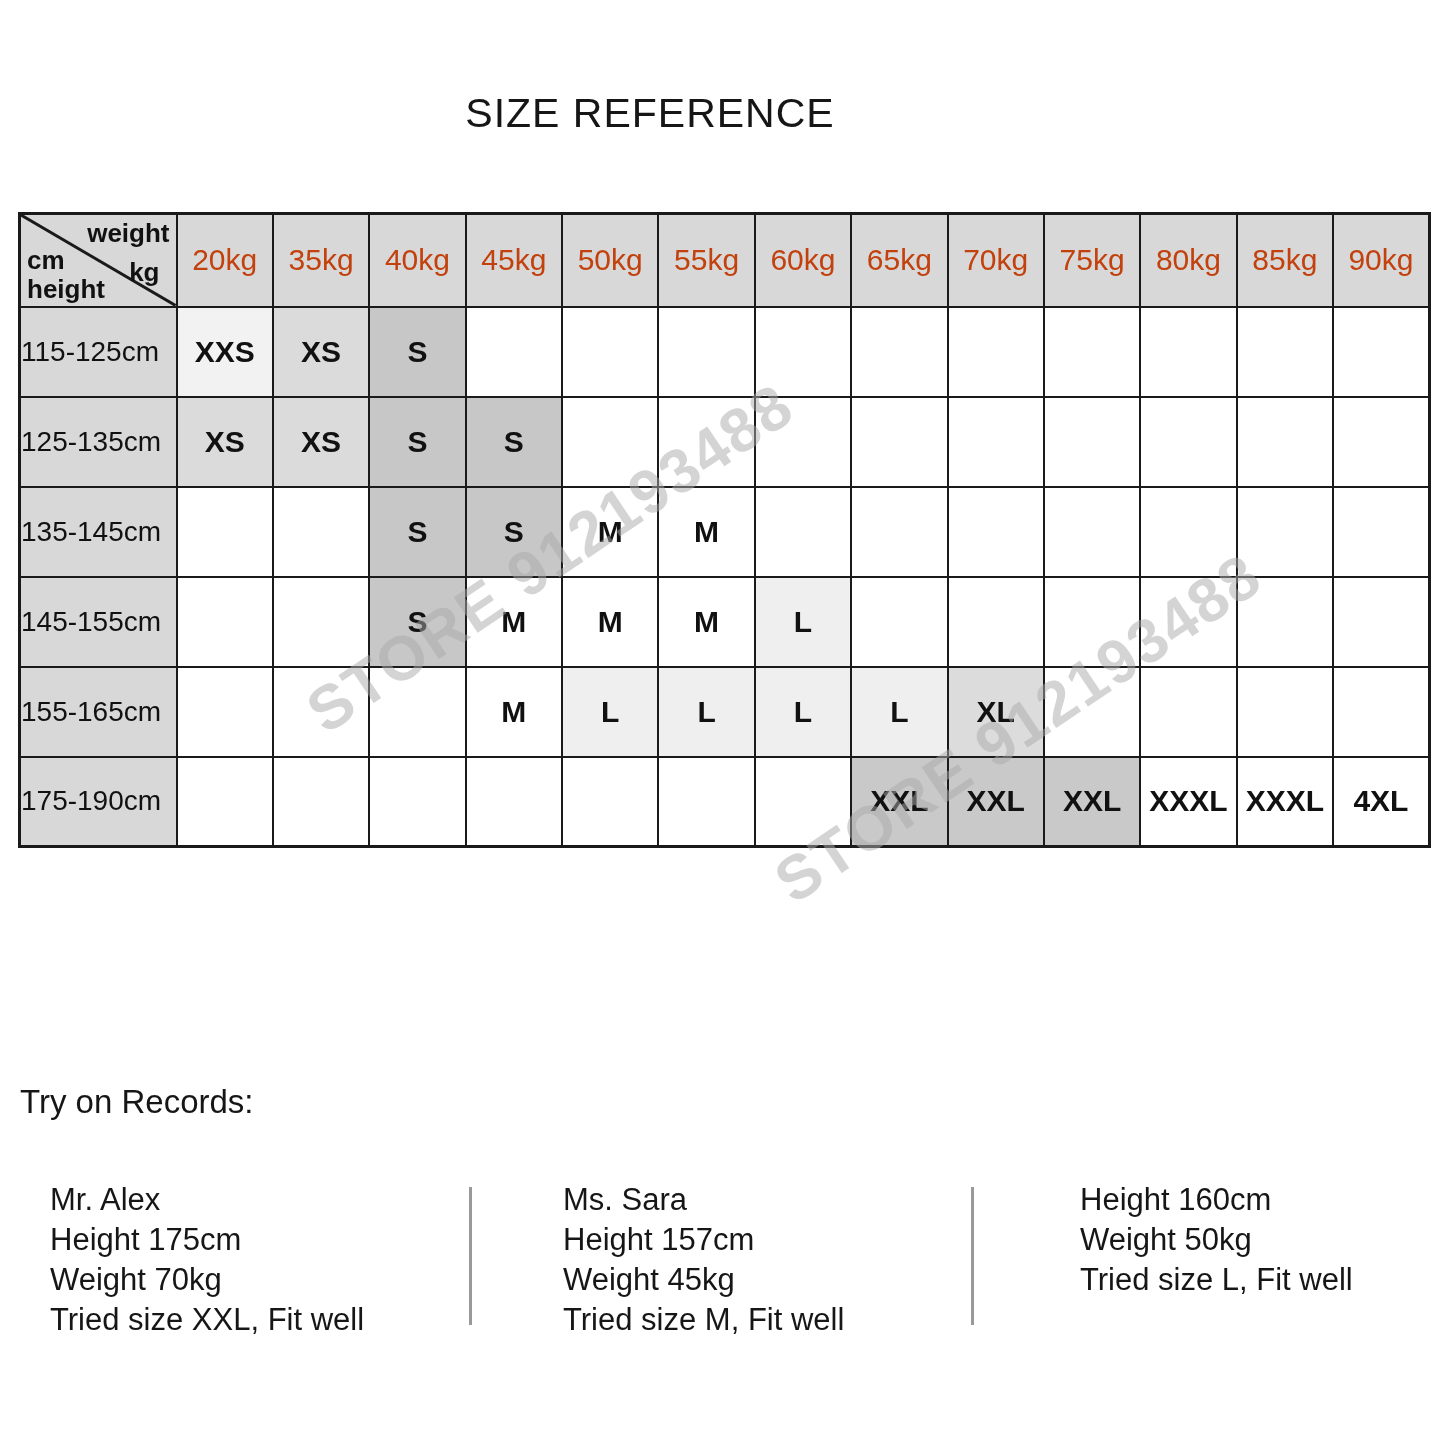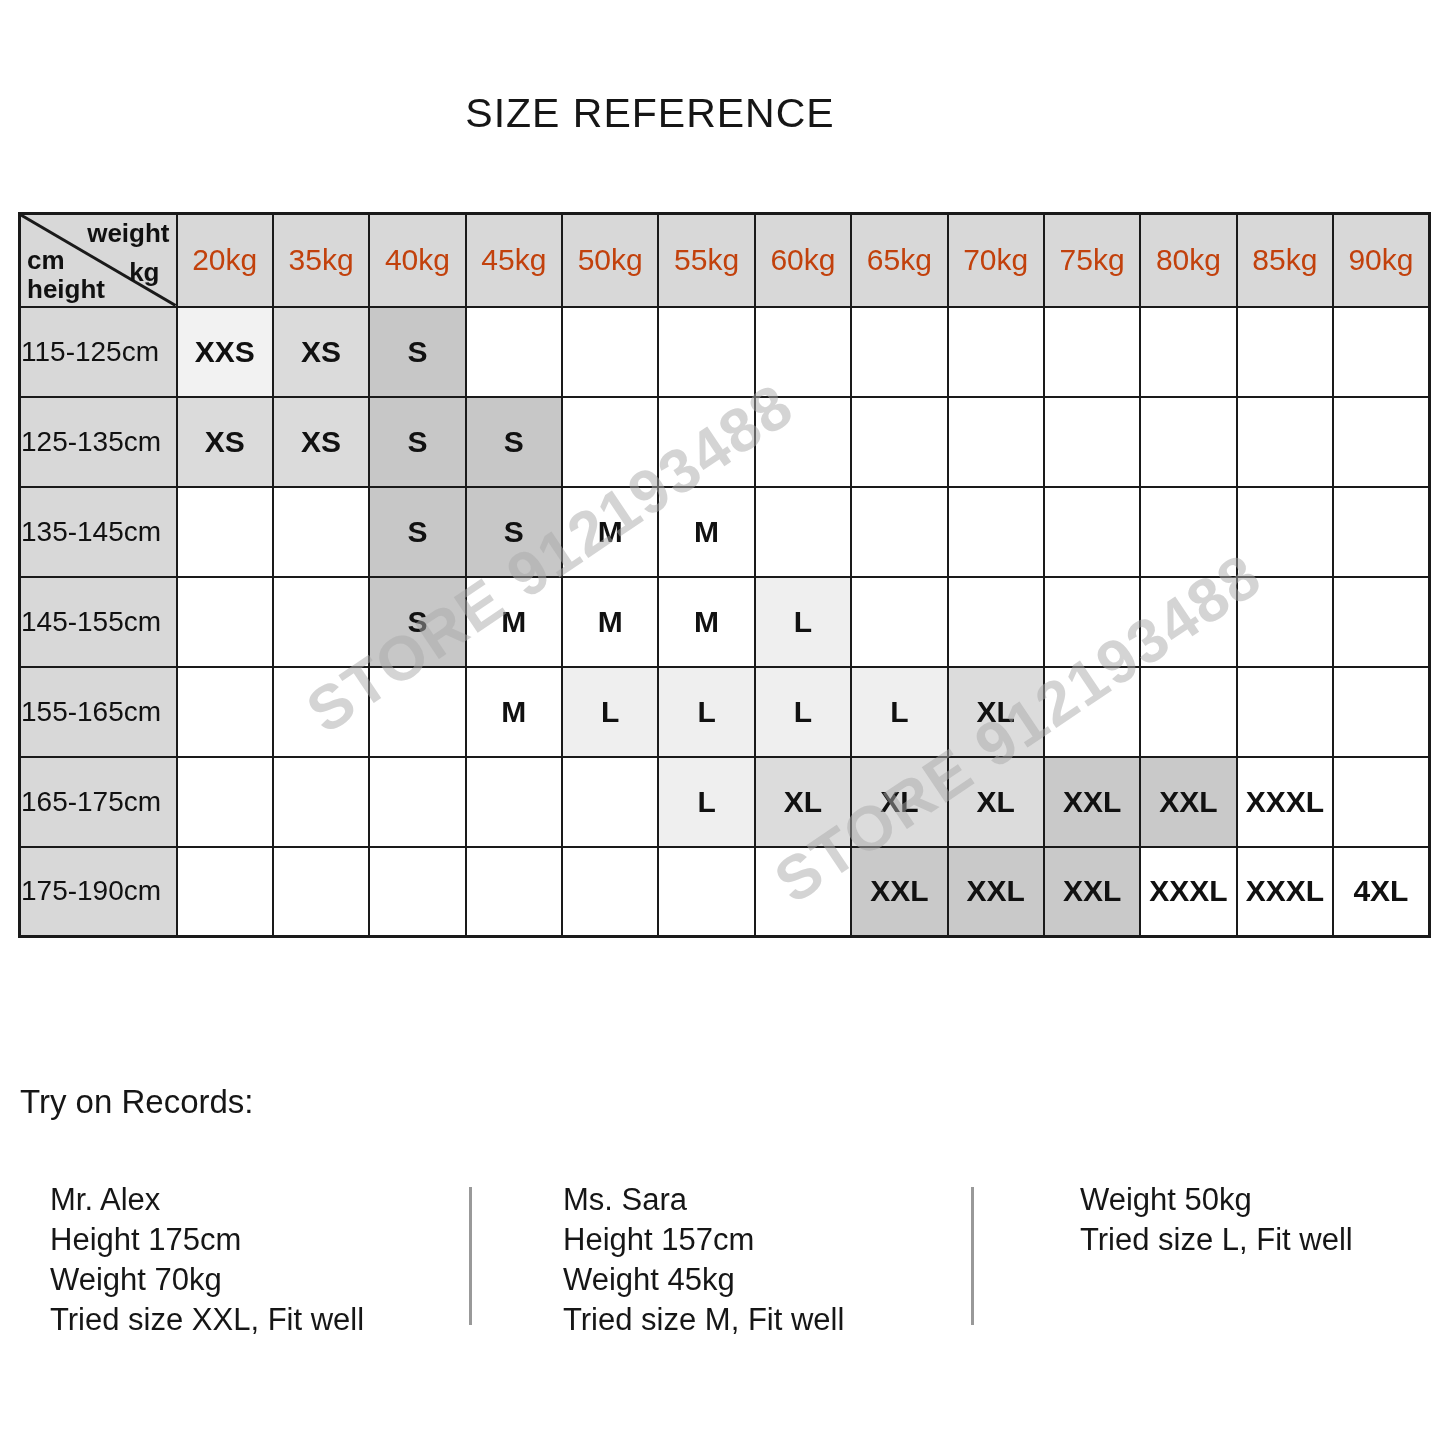--- a/index.html
+++ b/index.html
@@ -231,36 +231,20 @@
           <td class="sz" style="background: rgb(239, 239, 239);">L</td>
           <td class="sz" style="background: rgb(239, 239, 239);">L</td>
           <td class="sz" style="background: rgb(239, 239, 239);">L</td>
           <td class="sz" style="background: rgb(220, 220, 220);">XL</td>
           <td class="sz" style="background: rgb(255, 255, 255);"></td>
           <td class="sz" style="background: rgb(255, 255, 255);"></td>
           <td class="sz" style="background: rgb(255, 255, 255);"></td>
           <td class="sz" style="background: rgb(255, 255, 255);"></td>
         </tr>
         <tr>
-          <th class="hh" style="background: rgb(216, 216, 216);">165-175cm</th>
-          <td class="sz" style="background: rgb(255, 255, 255);"></td>
-          <td class="sz" style="background: rgb(255, 255, 255);"></td>
-          <td class="sz" style="background: rgb(255, 255, 255);"></td>
-          <td class="sz" style="background: rgb(255, 255, 255);"></td>
-          <td class="sz" style="background: rgb(255, 255, 255);"></td>
-          <td class="sz" style="background: rgb(239, 239, 239);">L</td>
-          <td class="sz" style="background: rgb(220, 220, 220);">XL</td>
-          <td class="sz" style="background: rgb(220, 220, 220);">XL</td>
-          <td class="sz" style="background: rgb(220, 220, 220);">XL</td>
-          <td class="sz" style="background: rgb(201, 201, 201);">XXL</td>
-          <td class="sz" style="background: rgb(201, 201, 201);">XXL</td>
-          <td class="sz" style="background: rgb(255, 255, 255);">XXXL</td>
-          <td class="sz" style="background: rgb(255, 255, 255);"></td>
-        </tr>
-        <tr>
           <th class="hh" style="background: rgb(216, 216, 216);">175-190cm</th>
           <td class="sz" style="background: rgb(255, 255, 255);"></td>
           <td class="sz" style="background: rgb(255, 255, 255);"></td>
           <td class="sz" style="background: rgb(255, 255, 255);"></td>
           <td class="sz" style="background: rgb(255, 255, 255);"></td>
           <td class="sz" style="background: rgb(255, 255, 255);"></td>
           <td class="sz" style="background: rgb(255, 255, 255);"></td>
           <td class="sz" style="background: rgb(255, 255, 255);"></td>
           <td class="sz" style="background: rgb(201, 201, 201);">XXL</td>
           <td class="sz" style="background: rgb(201, 201, 201);">XXL</td>
@@ -290,15 +274,16 @@
 <div class="record" id="record-2">
   <div>Ms. Sara</div>
   <div>Height 157cm</div>
   <div>Weight 45kg</div>
   <div>Tried size M, Fit well</div>
 </div>
 
 <div class="divider" id="divider-2"></div>
 
 <div class="record" id="record-3">
+  <div>Height 160cm</div>
   <div>Weight 50kg</div>
   <div>Tried size L, Fit well</div>
 </div>
 
 </body></html>

